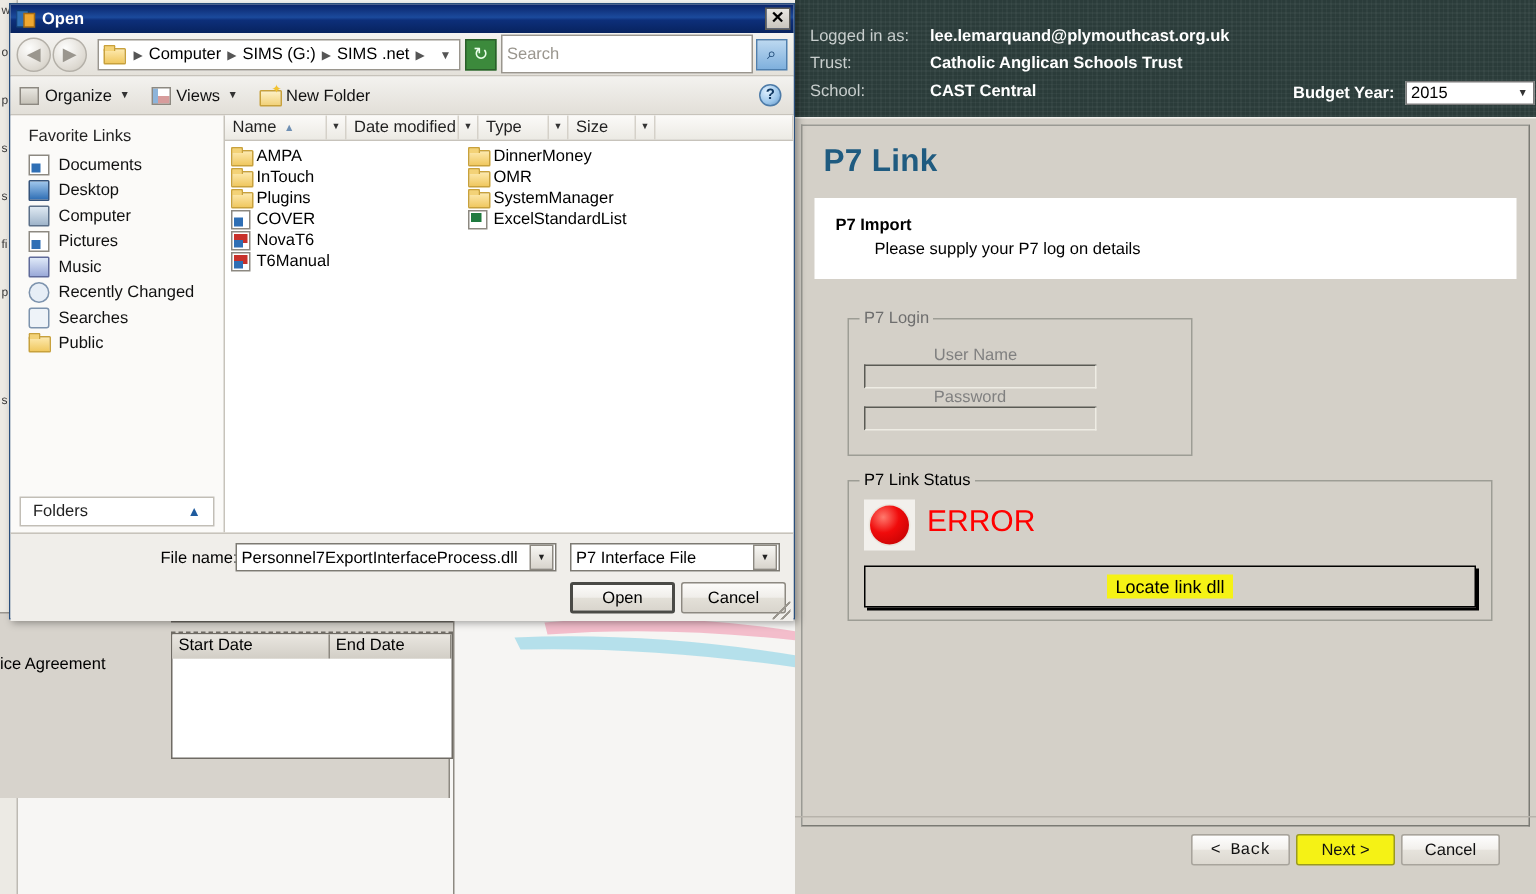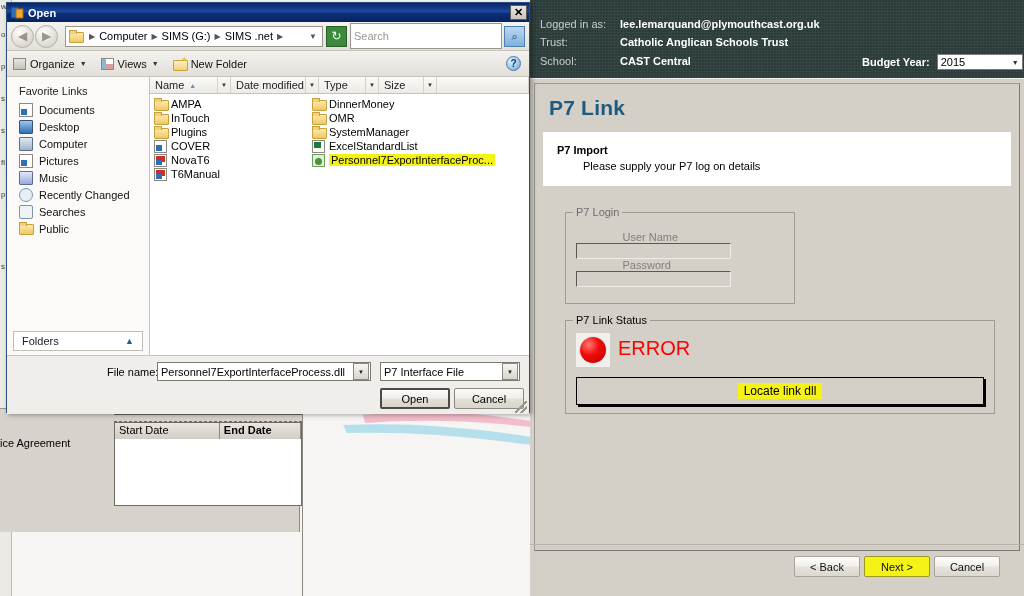--- a/index.html
+++ b/index.html
@@ -131,21 +131,21 @@
   }
   .bg-grid-head {
     position: absolute; left: 0; top: 0; width: 100%; height: 16px; display: flex;
     background: #d7d3cc;
   }
   .bg-grid-th {
     height: 16px; line-height: 15px; font-size: 11px; color: #000; padding-left: 4px;
     border-right: 1px solid #8d8981; background: linear-gradient(180deg,#e9e6e0,#d2cec6);
   }
   .bg-grid-th:nth-child(1){ width: 106px; }
-  .bg-grid-th:nth-child(2){ width: 82px; font-weight: bold; }
+  .bg-grid-th:nth-child(2){ width: 82px; }
   .bg-dotted {
     position: absolute; left: 114px; top: 414px; width: 188px; height: 8px;
     border-top: 1px solid #6f6b64;
     border-bottom: 1px dashed #6f6b64;
     background: #d7d3cc;
   }
   .bg-panel-right {
     position: absolute; left: 302px; top: 410px; width: 228px; height: 186px;
     background: #f6f5f3; border-left: 1px solid #8d8981; border-top: 1px solid #7d7a73;
   }
@@ -191,21 +191,21 @@
   }
   .crumb { padding: 0 2px; }
   .crumb-sep { color: #555; font-size: 8px; padding: 0 2px; }
   .crumb-spacer { flex: 1 1 auto; }
   .refresh-btn {
     width: 21px; height: 21px; background: #3c8a3c;
     border: 1px solid #2a5f2a; display: flex; align-items: center; justify-content: center;
     color: #eaffea; font-size: 12px; margin-right: 3px;
   }
   .search-box {
-    width: 152px; height: 21px; background: #fff; border: 1px solid #9a968e;
+    width: 168px; height: 21px; background: #fff; border: 1px solid #9a968e;
     display: flex; align-items: center; padding: 12px 3px; color: #9a968e; font-size: 11px;
   }
   .search-go {
     width: 21px; height: 21px; margin-left: 2px;
     background: linear-gradient(180deg,#bcd8f0,#7fb0dd);
     border: 1px solid #4e7fae; display: flex; align-items: center; justify-content: center;
     color: #14406e; font-size: 11px;
   }
   .dlg-toolbar {
     position: absolute; left: 0; top: 48px; width: 100%; height: 26px;
@@ -408,21 +408,21 @@
           <div class="led"></div>
           <div class="status-text">ERROR</div>
           <div class="wide-btn">
             <span class="hl">Locate link dll</span>
           </div>
         </div>
       </div>
 
       <div class="wizard-buttons">
         <div class="wz-sep"></div>
-        <div class="wz-btn" style="left:264px;">&lt; Back</div>
+        <div class="wz-btn" style="left:264px;font-family:Liberation Mono, monospace;">&lt; Back</div>
         <div class="wz-btn" style="left:334px; background:#f5f215; border-color:#9a9a20;">Next &gt;</div>
         <div class="wz-btn" style="left:404px;">Cancel</div>
       </div>
     </div>
   </div>
 
   <div class="dlg">
 
     <div class="dlg-title">
       <span class="dlg-title-icon">
@@ -579,24 +579,20 @@
               <span class="file-name">OMR</span>
             </div>
             <div class="file-row">
               <span class="ico ic-folder"></span>
               <span class="file-name">SystemManager</span>
             </div>
             <div class="file-row">
               <span class="ico ic-xls"></span>
               <span class="file-name">ExcelStandardList</span>
             </div>
-            <div class="file-row">
-              <span class="ico ic-dll"></span>
-              <span class="file-name hlt">Personnel7ExportInterfaceProc...</span>
-            </div>
           </div>
         </div>
       </div>
     </div>
 
     <div class="dlg-bottom">
       <span class="fn-label">File name:</span>
       <div class="fn-combo">
         <span class="txt">Personnel7ExportInterfaceProcess.dll</span>
         <span class="combo-arrow">▼</span>

